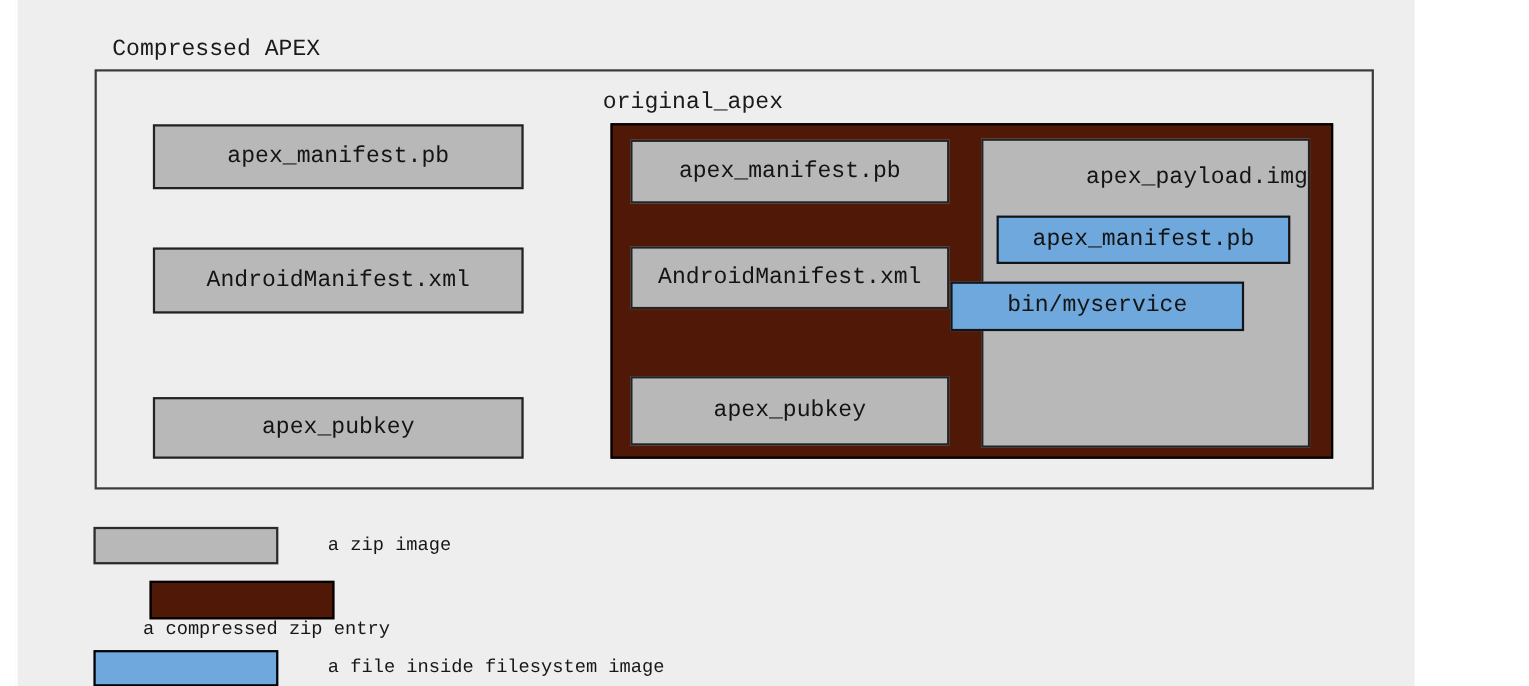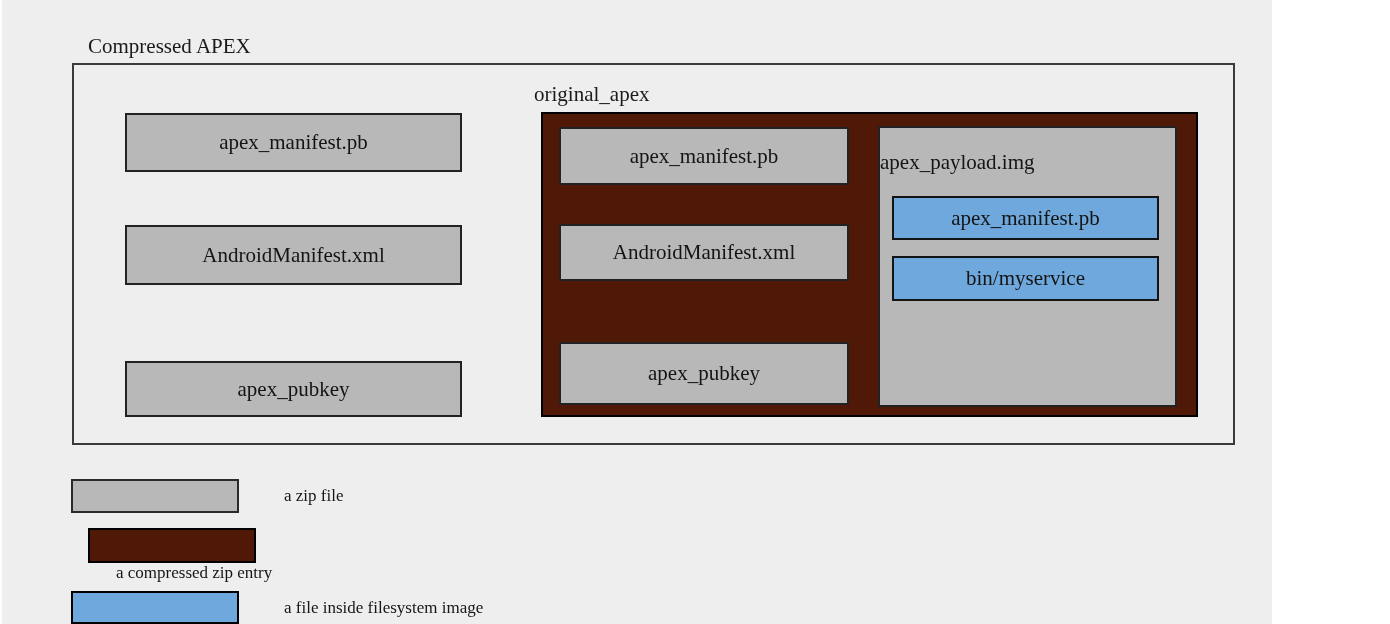--- a/index.html
+++ b/index.html
@@ -1,24 +1,25 @@
 <!DOCTYPE html>
 <html><head>
 <meta charset="utf-8">
 <style>
   html,body{margin:0;padding:0;}
   .page{
     position:relative;
     width:1272px;height:624px;
     background:#eeeeee;
-    font-family:Liberation Serif, serif;
+    font-family:Liberation Mono, monospace;
     color:#1a1a1a;
     overflow:hidden;
     box-sizing:border-box;
     border-left:2px solid #ffffff;
+    margin-left:14px;
   }
   .page *{box-sizing:border-box;}
   .lbl{position:absolute;font-size:21px;line-height:1.15;white-space:nowrap;}
   .title-main{left:86px;top:34px;}
   .orig-label{left:532px;top:82px;}
 
   .outer{
     position:absolute;left:70px;top:63px;width:1163px;height:382px;
     border:2px solid #3a3a3a;background:transparent;
   }
@@ -43,24 +44,24 @@
   .e-mid-2{left:557px;top:224px;width:290px;height:57px;}
   .e-mid-3{left:557px;top:342px;width:290px;height:63px;}
 
   
   .payload{
     position:absolute;left:876px;top:126px;width:299px;height:281px;
     background:#b8b8b8;border:2px solid #222222;
   }
   .payload-title{
     position:absolute;left:0;right:0;top:22px;
-    text-align:left;font-size:21px;color:#141414;
+    text-align:right;font-size:21px;color:#141414;
   }
   .f-1{left:890px;top:196px;width:267px;height:44px;}
-  .f-2{left:890px;top:256px;width:267px;height:45px;}
+  .f-2{left:848px;top:256px;width:267px;height:45px;}
   .f-3{left:890px;top:317px;width:267px;height:43px;}
 
   
   .legend-row{position:absolute;left:69px;display:flex;align-items:center;}
   .legend-row.r1{top:479px;}
   .legend-row.r2{top:528px;flex-direction:column;}
   .legend-row.r3{top:591px;}
   .swatch{width:168px;border:2px solid #2a2a2a;}
   .r1 .swatch{height:34px;background:#b8b8b8;}
   .r2 .swatch{height:35px;background:#501807;border-color:#000;}
@@ -90,21 +91,21 @@
 
   <div class="payload">
     <div class="payload-title">apex_payload.img</div>
   </div>
 
   <div class="box blue f-1">apex_manifest.pb</div>
   <div class="box blue f-2">bin/myservice</div>
 
   <div class="legend-row r1">
     <div class="swatch"></div>
-    <span class="legend-text">a zip file</span>
+    <span class="legend-text">a zip image</span>
   </div>
 
   <div class="legend-row r2">
     <div class="swatch"></div>
     <span class="legend-text">a compressed zip entry</span>
   </div>
 
   <div class="legend-row r3">
     <div class="swatch"></div>
     <span class="legend-text">a file inside filesystem image</span>

